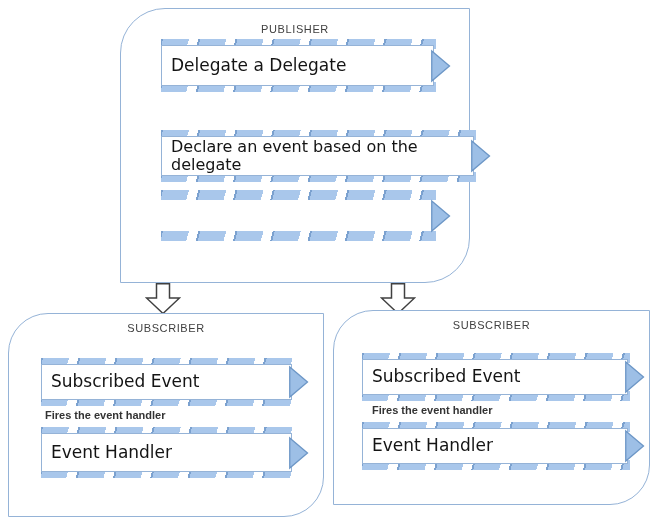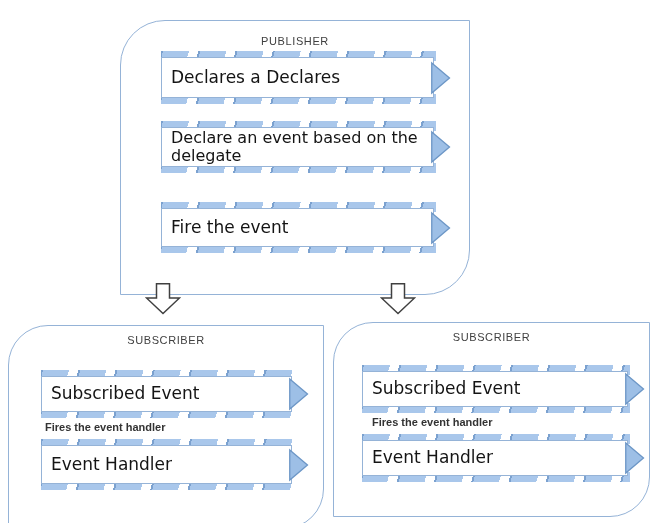--- a/index.html
+++ b/index.html
@@ -3,21 +3,20 @@
 <meta charset="utf-8">
 <style>
   html,body { margin:0; padding:0; background:#ffffff; }
   .canvas {
     position:relative; width:650px; height:523px; background:#ffffff;
     font-family:"Liberation Sans", sans-serif; overflow:hidden;
   }
   .box {
     position:absolute; background:#ffffff;
     border:1.5px solid #95b3d7;
-    margin-top:12px;
   }
   .publisher  { left:120px; top:8px;   width:348px; height:273px; border-radius:45px 0 45px 0; }
   .sub-left   { left:8px;   top:313px; width:314px; height:202px; border-radius:40px 0 40px 0; }
   .sub-right  { left:333px; top:310px; width:315px; height:193px; border-radius:40px 0 40px 0; }
   .box-label {
     position:absolute; top:14px; left:0; right:0; text-align:center;
     font-size:11px; letter-spacing:0.6px; color:#404040; font-weight:400;
   }
   .subscriber .box-label { top:8px; }
 
@@ -35,21 +34,21 @@
     background:#ffffff; border:1.5px solid #95b3d7;
     display:flex; align-items:center; padding:1px 9px;
     font-family:"DejaVu Sans", sans-serif;
     font-size:17px; line-height:1.12; color:#141414;
   }
   .head { position:absolute; right:0; top:50%; transform:translateY(-50%); }
 
   
   .pb { left:40px; width:290px; }
   .pb1 { top:30px;  height:53px; }
-  .pb2 { top:100px; height:52px; }
+  .pb2 { top:121px; height:52px;padding-left:40px; }
   .pb3 { top:181px; height:51px; }
   .pb2 .banner-box { font-size:16px; }
   .sub-left  .sb1 { left:32px; top:44px;  width:268px; height:48px; }
   .sub-left  .sb2 { left:32px; top:113px; width:268px; height:51px; }
   .sub-right .sb1 { left:28px; top:42px;  width:283px; height:48px; }
   .sub-right .sb2 { left:28px; top:111px; width:283px; height:48px; }
 
   .note {
     position:absolute; font-size:11px; font-weight:700; color:#333333;
   }
@@ -64,39 +63,38 @@
 <body>
 
 <div class="canvas">
 
   <section class="box publisher">
     <div class="box-label">PUBLISHER</div>
 
     <div class="banner pb pb1">
       <div class="band top"></div>
       <div class="band bot"></div>
-      <div class="banner-box">Declares a Declares</div>
+      <div class="banner-box">Delegate a Delegate</div>
       <svg class="head" width="20" height="34" viewBox="0 0 20 34">
         <polygon points="0.75,2 18.5,17 0.75,32" fill="#9dbfe6" stroke="#6c96c6" stroke-width="1.3"></polygon>
       </svg>
     </div>
 
     <div class="banner pb pb2">
       <div class="band top"></div>
       <div class="band bot"></div>
       <div class="banner-box">Declare an event based on the delegate</div>
       <svg class="head" width="20" height="34" viewBox="0 0 20 34">
         <polygon points="0.75,2 18.5,17 0.75,32" fill="#9dbfe6" stroke="#6c96c6" stroke-width="1.3"></polygon>
       </svg>
     </div>
 
     <div class="banner pb pb3">
       <div class="band top"></div>
       <div class="band bot"></div>
-      <div class="banner-box">Fire the event</div>
       <svg class="head" width="20" height="34" viewBox="0 0 20 34">
         <polygon points="0.75,2 18.5,17 0.75,32" fill="#9dbfe6" stroke="#6c96c6" stroke-width="1.3"></polygon>
       </svg>
     </div>
   </section>
 
   <svg class="down-arrow left" viewBox="0 0 36 32">
     <path d="M11.5,0.75 H24.5 V15 H34.5 L18,30.5 L1.5,15 H11.5 Z" fill="#ffffff" stroke="#404040" stroke-width="1.5" stroke-linejoin="miter"></path>
   </svg>
   <svg class="down-arrow right" viewBox="0 0 36 32">

